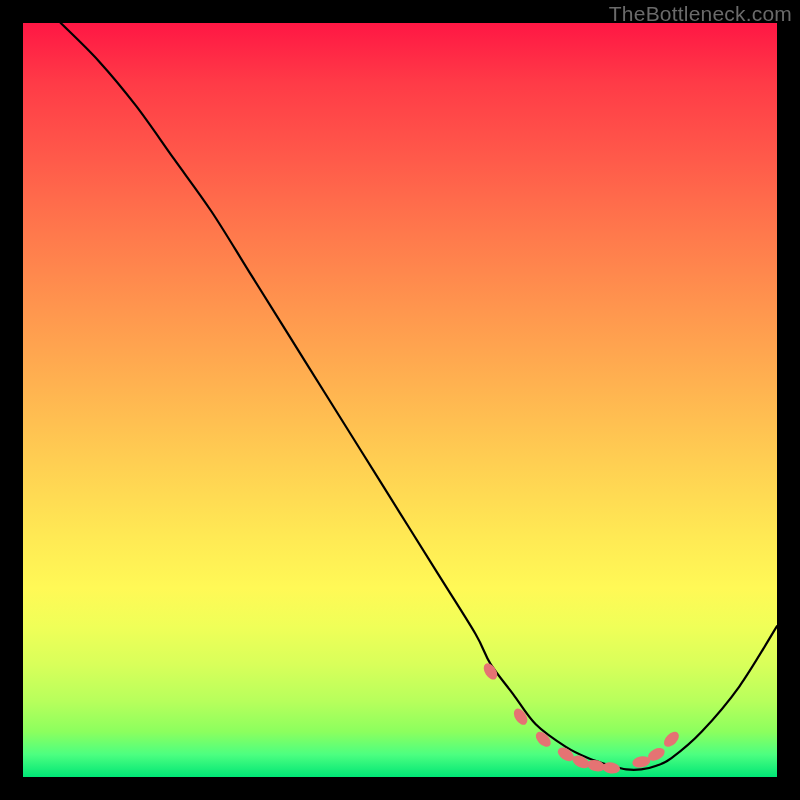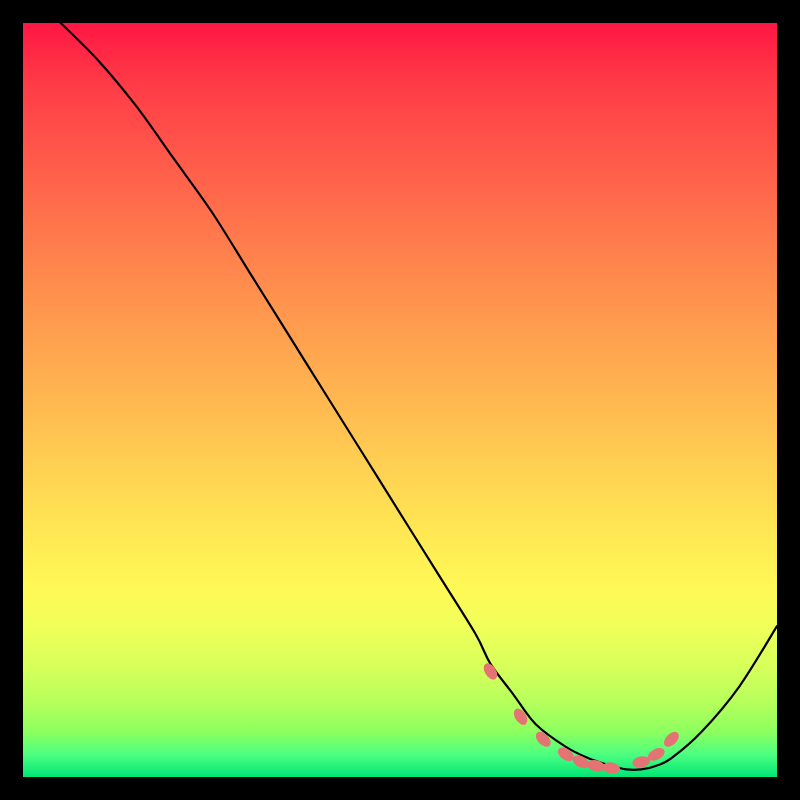--- a/index.html
+++ b/index.html
@@ -75,13 +75,14 @@
           <ellipse cx="542.88" cy="731.38" rx="9" ry="5.5" fill="#e57373" transform="rotate(33.690067525979856 542.88 731.38)"></ellipse>
           <ellipse cx="557.96" cy="738.92" rx="9" ry="5.5" fill="#e57373" transform="rotate(26.56505117707782 557.96 738.92)"></ellipse>
           <ellipse cx="573.04" cy="742.69" rx="9" ry="5.5" fill="#e57373" transform="rotate(14.036243467926885 573.04 742.69)"></ellipse>
           <ellipse cx="588.12" cy="744.952" rx="9" ry="5.5" fill="#e57373" transform="rotate(8.5307656099479 588.12 744.952)"></ellipse>
           <ellipse cx="618.28" cy="738.92" rx="9" ry="5.5" fill="#e57373" transform="rotate(-11.309932474020297 618.28 738.92)"></ellipse>
           <ellipse cx="633.36" cy="731.38" rx="9" ry="5.5" fill="#e57373" transform="rotate(-26.56505117707782 633.36 731.38)"></ellipse>
           <ellipse cx="648.4399999999999" cy="716.3" rx="9" ry="5.5" fill="#e57373" transform="rotate(-45.00000000000022 648.4399999999999 716.3)"></ellipse>
         </g>
     </svg>
   </div>
+  <div class="watermark">TheBottleneck.com</div>
 </div>
 
 </body></html>

